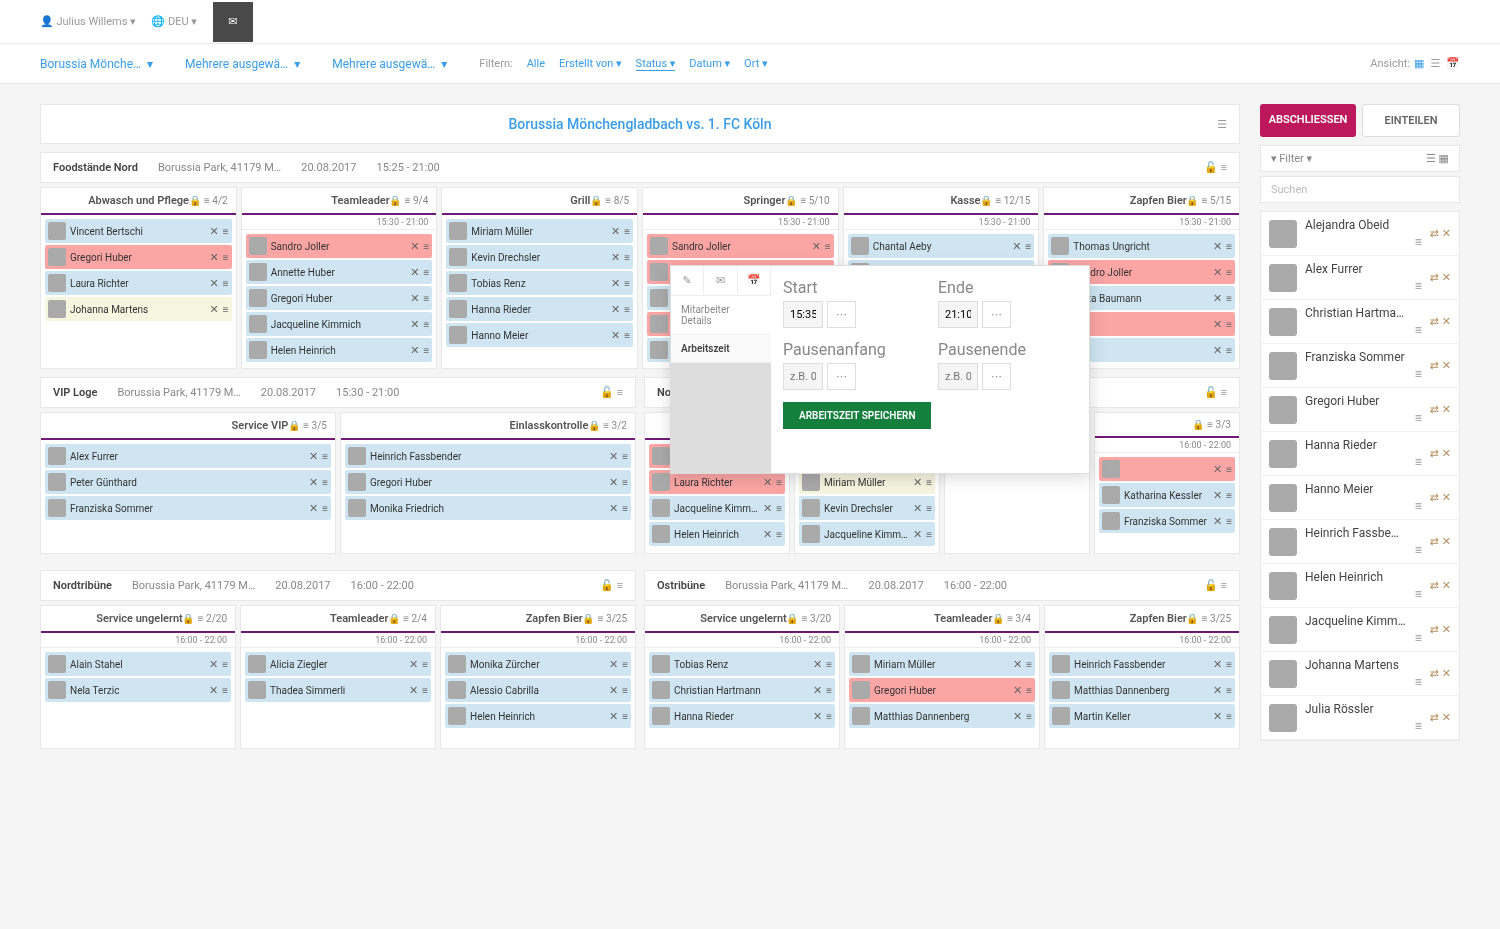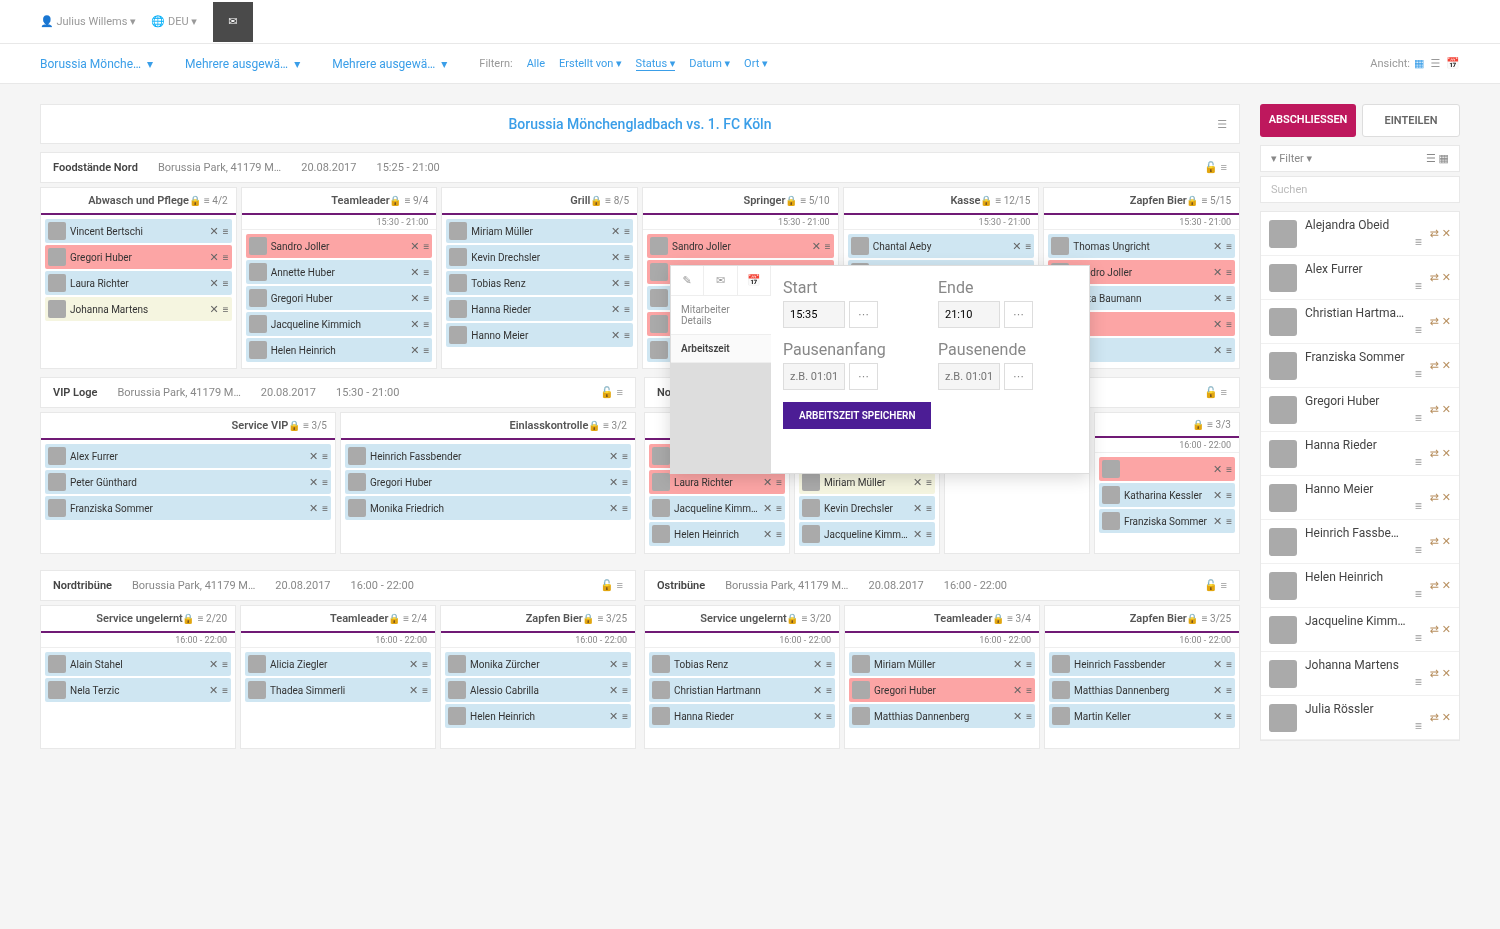--- a/index.html
+++ b/index.html
@@ -62,23 +62,23 @@
 .popup-left .tabs-top{display:flex;border-bottom:1px solid #eee}
 .popup-left .tabs-top span{flex:1;text-align:center;padding:8px 0;color:#999;border-right:1px solid #eee}
 .popup-left .side-tab{padding:8px 10px;font-size:10px;color:#888;border-bottom:1px solid #eee}
 .popup-left .side-tab.active{color:#444;font-weight:600;background:#fafafa}
 .popup-left .photo{width:100px;height:110px;background:#ddd}
 .popup-right{flex:1;padding:12px}
 .popup-row{display:flex;gap:16px;margin-bottom:12px}
 .popup-field{flex:1}
 .popup-field label{display:block;font-size:16px;color:#888;margin-bottom:4px}
 .popup-field .inp{display:flex;gap:4px}
-.popup-field input{width:62px;padding:6px;border:1px solid #ddd;background:#f5f5f5;font-size:11px}
+.popup-field input{width:40px;padding:6px;border:1px solid #ddd;background:#f5f5f5;font-size:11px}
 .popup-field .dots{padding:6px 8px;border:1px solid #ddd;background:#fff;font-size:11px;color:#888}
-.popup-save{background:#4c1d95;color:#fff;padding:8px 16px;border:none;font-size:10px;font-weight:600;cursor:pointer}
+.popup-save{background:#15803d;color:#fff;padding:8px 16px;border:none;font-size:10px;font-weight:600;cursor:pointer}
 </style>
 </head>
 <body>
 
 <div class="topnav">
   <div class="topnav-right">
     <span>👤 <span>Julius Willems</span> ▾</span>
     <span>🌐 <span>DEU</span> ▾</span>
     <div class="msg-btn">✉</div>
   </div>

